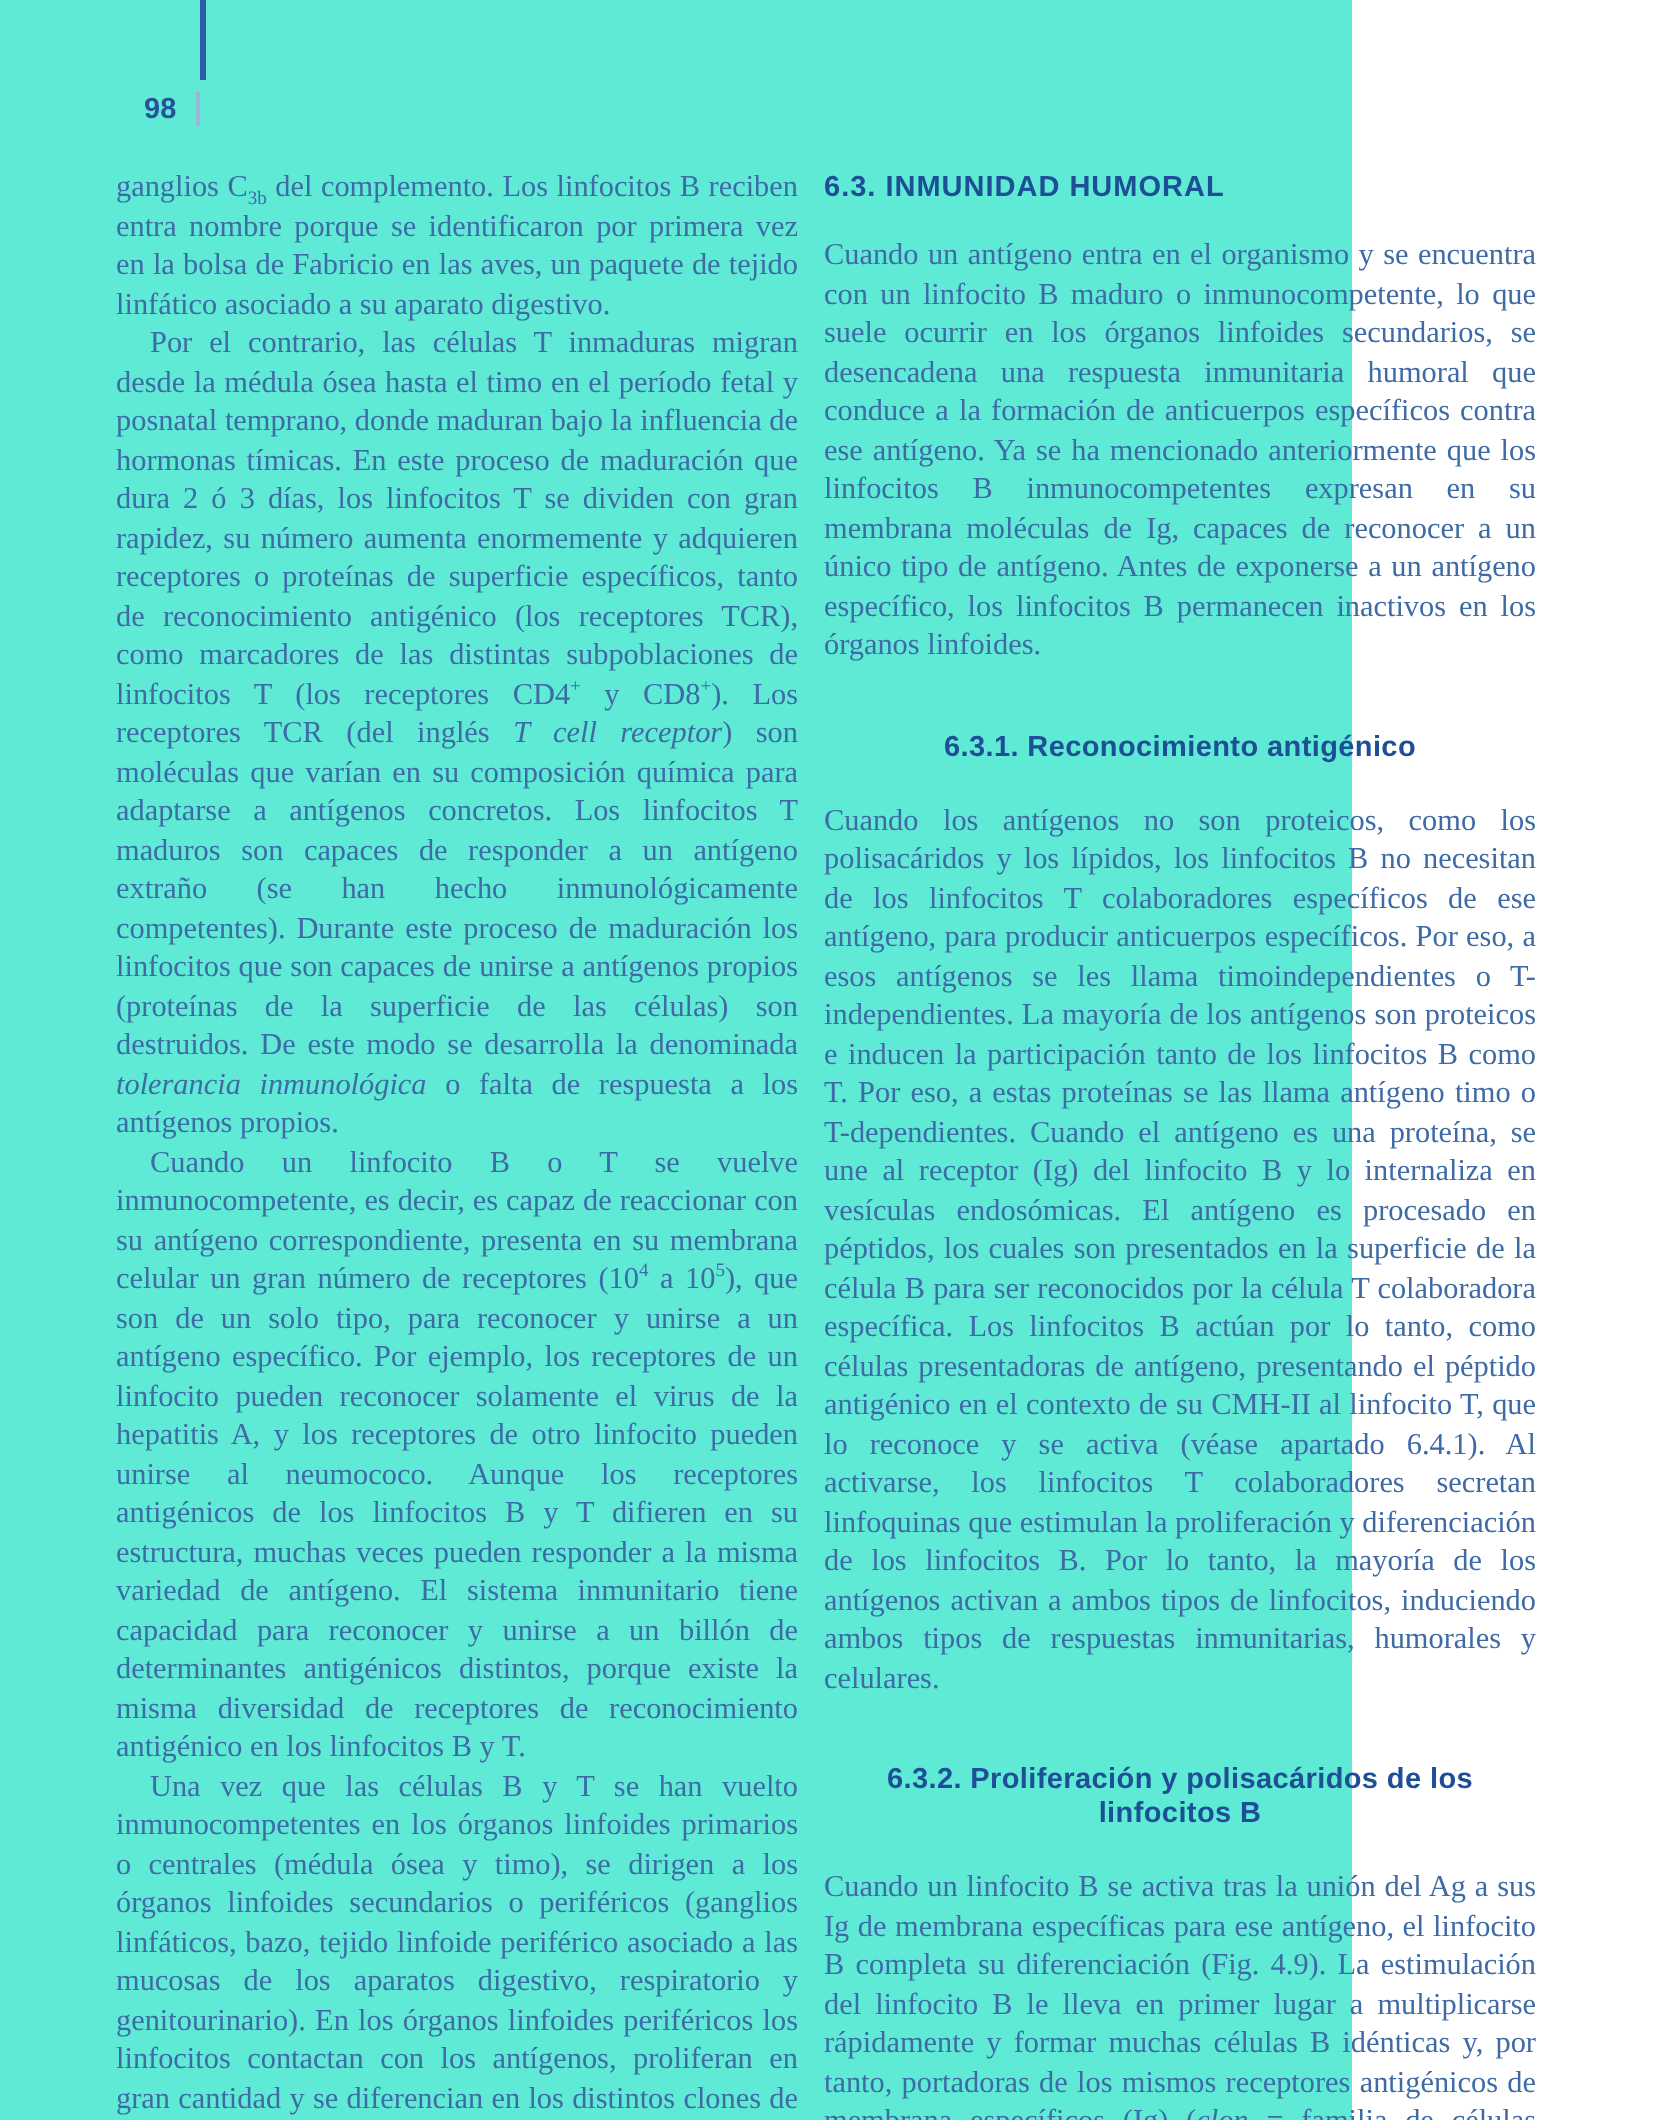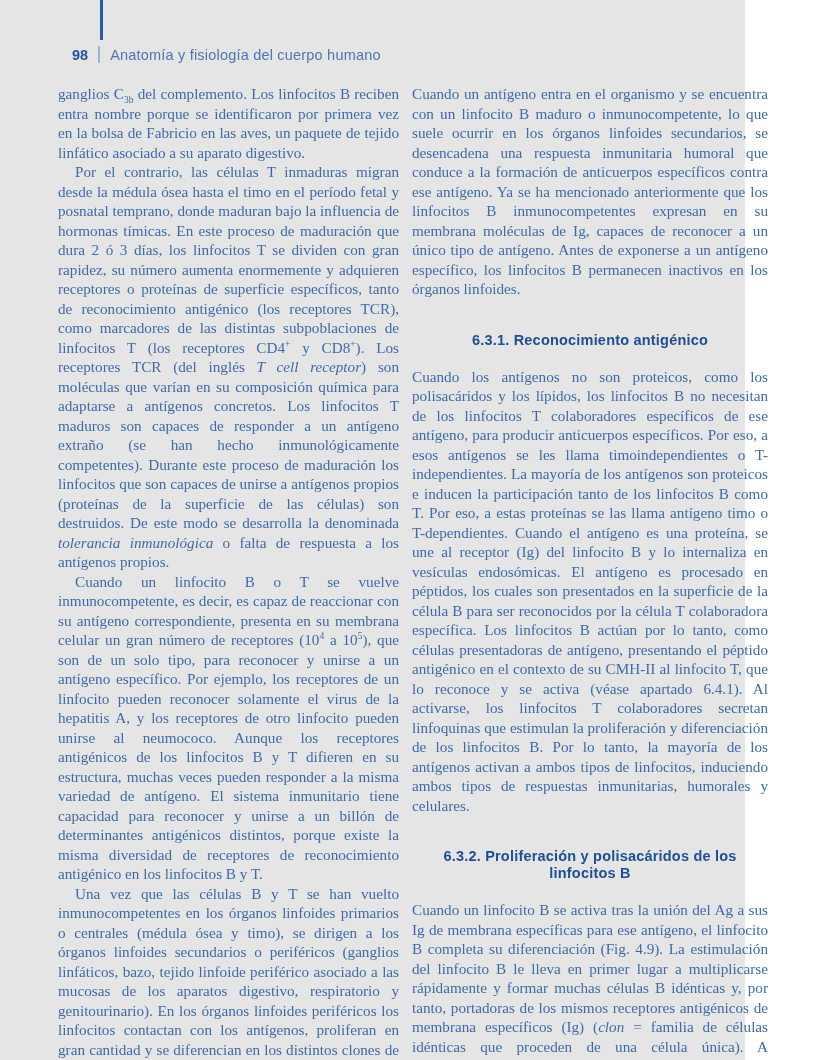--- a/index.html
+++ b/index.html
@@ -6,21 +6,21 @@
     --body:#3e6ba6;
     --head:#1e4e96;
     --num:#27529b;
     --runhead:#4a77b2;
     --rule:#2d5ca6;
     --sep:#9db4d6;
   }
   html,body{margin:0;padding:0;background:#ffffff;}
   body{width:828px;height:1060px;overflow:hidden;}
   .page{
-    position:relative;width:745px;height:1060px;background:#e5e5e5;
+    position:relative;width:676px;height:1060px;background:#5eead4;
     font-family:"Liberation Serif", serif;
   }
   .top-rule{position:absolute;left:100px;top:0;width:3px;height:40px;background:var(--rule);}
   .page-header{position:absolute;top:46px;left:72px;display:flex;align-items:center;}
   .pagenum{font-family:"Liberation Sans", sans-serif;font-weight:bold;font-size:14.5px;color:var(--num);}
   .header-sep{width:2px;height:17px;background:var(--sep);margin:0 10px 0 10px;}
   .runhead{font-family:"Liberation Sans", sans-serif;font-size:14.5px;color:var(--runhead);letter-spacing:0.2px;}
   .columns{position:absolute;top:84px;left:58px;display:flex;gap:13px;}
   .col{
     text-align:justify;color:var(--body);
@@ -44,30 +44,30 @@
   }
 </style>
 </head>
 <body>
 
 <div class="page">
   <div class="top-rule"></div>
   <header class="page-header">
     <span class="pagenum">98</span>
     <span class="header-sep"></span>
-    <span class="runhead">Anatomía y fisiología del cuerpo humano</span>
   </header>
   <div class="columns">
     <div class="col left">
         <p class="body-para"><span>ganglios C</span><sub>3b</sub><span> del complemento. Los linfocitos B reciben entra nombre porque se identificaron por primera vez en la bolsa de Fabricio en las aves, un paquete de tejido linfático asociado a su aparato digestivo.</span></p>
         <p class="body-para indent"><span>Por el contrario, las células T inmaduras migran desde la médula ósea hasta el timo en el período fetal y posnatal temprano, donde maduran bajo la influencia de hormonas tímicas. En este proceso de maduración que dura 2 ó 3 días, los linfocitos T se dividen con gran rapidez, su número aumenta enormemente y adquieren receptores o proteínas de superficie específicos, tanto de reconocimiento antigénico (los receptores TCR), como marcadores de las distintas subpoblaciones de linfocitos T (los receptores CD4</span><sup>+</sup><span> y CD8</span><sup>+</sup><span>). Los receptores TCR (del inglés </span><em>T cell receptor</em><span>) son moléculas que varían en su composición química para adaptarse a antígenos concretos. Los linfocitos T maduros son capaces de responder a un antígeno extraño (se han hecho inmunológicamente competentes). Durante este proceso de maduración los linfocitos que son capaces de unirse a antígenos propios (proteínas de la superficie de las células) son destruidos. De este modo se desarrolla la denominada </span><em>tolerancia inmunológica</em><span> o falta de respuesta a los antígenos propios.</span></p>
         <p class="body-para indent"><span>Cuando un linfocito B o T se vuelve inmunocompetente, es decir, es capaz de reaccionar con su antígeno correspondiente, presenta en su membrana celular un gran número de receptores (10</span><sup>4</sup><span> a 10</span><sup>5</sup><span>), que son de un solo tipo, para reconocer y unirse a un antígeno específico. Por ejemplo, los receptores de un linfocito pueden reconocer solamente el virus de la hepatitis A, y los receptores de otro linfocito pueden unirse al neumococo. Aunque los receptores antigénicos de los linfocitos B y T difieren en su estructura, muchas veces pueden responder a la misma variedad de antígeno. El sistema inmunitario tiene capacidad para reconocer y unirse a un billón de determinantes antigénicos distintos, porque existe la misma diversidad de receptores de reconocimiento antigénico en los linfocitos B y T.</span></p>
         <p class="body-para indent"><span>Una vez que las células B y T se han vuelto inmunocompetentes en los órganos linfoides primarios o centrales (médula ósea y timo), se dirigen a los órganos linfoides secundarios o periféricos (ganglios linfáticos, bazo, tejido linfoide periférico asociado a las mucosas de los aparatos digestivo, respiratorio y genitourinario). En los órganos linfoides periféricos los linfocitos contactan con los antígenos, proliferan en gran cantidad y se diferencian en los distintos clones de linfocitos B o T funcionales (véanse apartados 6.3.1 y 6.4.1). Los linfocitos circulan continuamente en la sangre y la linfa (véase Capítulo 5), lo que permite que los linfocitos vayan de un órgano linfoide a otro. Este movimiento continuo también favorece que los linfocitos contacten rápidamente con los antígenos que entran por distintas vías y en distintos lugares del organismo. A través de la sangre llegan a los órganos linfoides periféricos, lugar donde se producen la mayor parte de las reacciones inmunitarias. Por eso, cuando entra un antígeno en un lugar determinado, el tejido linfoide periférico más próximo aumenta de tamaño (se inflama), inflamación que cesa cuando la infección desaparece. Por ejemplo, las amígdalas actúan fundamentalmente contra los microorganismos que entran por la boca o la nariz, mientras que el bazo actúa como un filtro para atrapar antígenos que circulan por la sangre.</span></p>
       </div>
     <div class="col right">
+        <div class="sec-heading">6.3. INMUNIDAD HUMORAL</div>
         <p class="body-para"><span>Cuando un antígeno entra en el organismo y se encuentra con un linfocito B maduro o inmunocompetente, lo que suele ocurrir en los órganos linfoides secundarios, se desencadena una respuesta inmunitaria humoral que conduce a la formación de anticuerpos específicos contra ese antígeno. Ya se ha mencionado anteriormente que los linfocitos B inmunocompetentes expresan en su membrana moléculas de Ig, capaces de reconocer a un único tipo de antígeno. Antes de exponerse a un antígeno específico, los linfocitos B permanecen inactivos en los órganos linfoides.</span></p>
         <div class="sub-heading">6.3.1. Reconocimiento antigénico</div>
         <p class="body-para"><span>Cuando los antígenos no son proteicos, como los polisacáridos y los lípidos, los linfocitos B no necesitan de los linfocitos T colaboradores específicos de ese antígeno, para producir anticuerpos específicos. Por eso, a esos antígenos se les llama timoindependientes o T-independientes. La mayoría de los antígenos son proteicos e inducen la participación tanto de los linfocitos B como T. Por eso, a estas proteínas se las llama antígeno timo o T-dependientes. Cuando el antígeno es una proteína, se une al receptor (Ig) del linfocito B y lo internaliza en vesículas endosómicas. El antígeno es procesado en péptidos, los cuales son presentados en la superficie de la célula B para ser reconocidos por la célula T colaboradora específica. Los linfocitos B actúan por lo tanto, como células presentadoras de antígeno, presentando el péptido antigénico en el contexto de su CMH-II al linfocito T, que lo reconoce y se activa (véase apartado 6.4.1). Al activarse, los linfocitos T colaboradores secretan linfoquinas que estimulan la proliferación y diferenciación de los linfocitos B. Por lo tanto, la mayoría de los antígenos activan a ambos tipos de linfocitos, induciendo ambos tipos de respuestas inmunitarias, humorales y celulares.</span></p>
         <div class="sub-heading">6.3.2. Proliferación y polisacáridos de los linfocitos B</div>
         <p class="body-para"><span>Cuando un linfocito B se activa tras la unión del Ag a sus Ig de membrana específicas para ese antígeno, el linfocito B completa su diferenciación (Fig. 4.9). La estimulación del linfocito B le lleva en primer lugar a multiplicarse rápidamente y formar muchas células B idénticas y, por tanto, portadoras de los mismos receptores antigénicos de membrana específicos (Ig) (</span><em>clon</em><span> = familia de células idénticas que proceden de una célula única). A continuación, los linfocitos B idénticos formados se diferencian en células plasmáticas, que no expresan Ig en su membrana sino que las secretan de forma intensa, unas 2000 moléculas por segundo durante 4 ó 5 días, y después mueren. Estos anticuerpos se desplazan por la linfa y la sangre circulante.</span></p>
       </div>
   </div>
 </div>
 
 </body></html>

